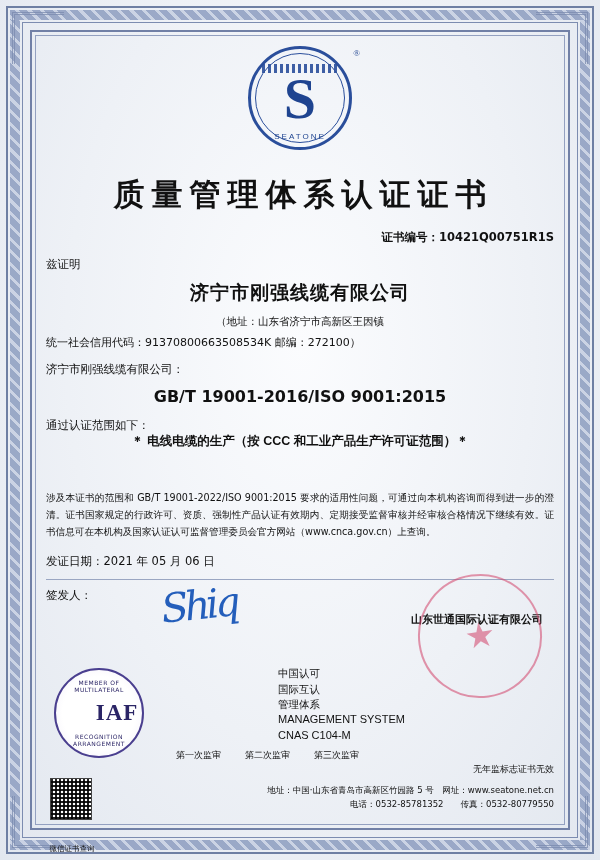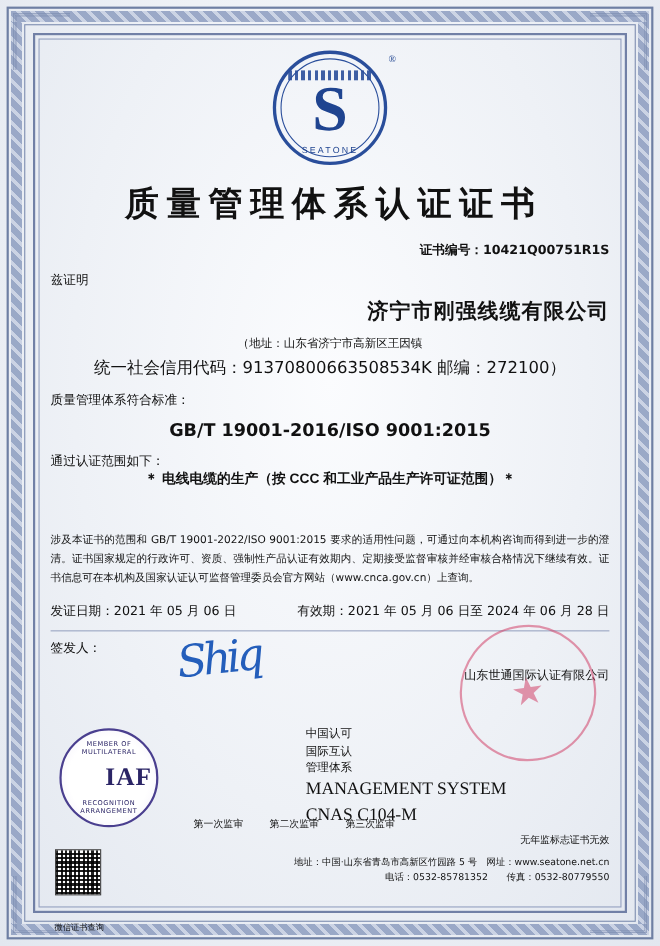--- a/index.html
+++ b/index.html
@@ -99,21 +99,21 @@
     position:absolute;left:0;right:0;bottom:9px;
     text-align:center;font-size:8px;letter-spacing:2px;color:#1f4490;
     font-family:"Liberation Sans", sans-serif;
   }
   .logo .reg{
     position:absolute;right:-8px;top:2px;font-size:9px;color:#1f4490;
   }
 
   
   .title{
-    margin-top:14px;
+    margin-top:24px;
     text-align:center;
     font-size:31px;
     font-weight:bold;
     letter-spacing:7px;
     color:#111;
     font-family:"DejaVu Sans", sans-serif;
     text-indent:7px;
   }
   .cert-no{
     margin-top:14px;
@@ -122,31 +122,31 @@
     font-weight:bold;
     color:#111;
     font-family:"DejaVu Sans", sans-serif;
   }
 
   .lbl{
     font-size:11.5px;color:#111;margin-top:12px;
     font-family:"DejaVu Sans", sans-serif;
   }
   .company{
-    margin-top:8px;text-align:right;
+    margin-top:8px;text-align:center;
     font-size:19px;font-weight:bold;color:#111;
     letter-spacing:1px;
     font-family:"DejaVu Sans", sans-serif;
   }
   .addr{
     margin-top:9px;text-align:center;font-size:10.5px;color:#111;
     font-family:"DejaVu Sans", sans-serif;
   }
   .credit{
-    margin-top:6px;text-align:center;font-size:15px;color:#111;
+    margin-top:6px;text-align:left;font-size:11px;color:#111;
     font-family:"DejaVu Sans", sans-serif;
   }
   .standard{
     margin-top:10px;text-align:center;
     font-size:16px;font-weight:bold;color:#111;
     font-family:"DejaVu Sans", sans-serif;
   }
   .scope{
     margin-top:0;text-align:center;
     font-size:12.5px;font-weight:bold;color:#111;
@@ -176,23 +176,24 @@
   .signature{
     position:absolute;left:115px;top:-6px;
     font-family:"DejaVu Serif", serif;
     font-size:40px;color:#1a57b8;
     font-style:italic;
     transform:rotate(-6deg);
     letter-spacing:-4px;
     opacity:.95;
   }
   .issuer{
-    position:absolute;right:0;top:24px;
+    position:absolute;right:11px;top:24px;
     font-size:11px;color:#111;
     font-family:"DejaVu Sans", sans-serif;
+    font-weight:bold;
   }
   
   .seal{
     position:absolute;right:12px;top:-14px;
     width:120px;height:120px;border-radius:50%;
     border:2.5px solid #d2436a;
     opacity:.55;
     transform:rotate(-8deg);
   }
   .seal .star{
@@ -236,21 +237,21 @@
     position:absolute;left:2px;top:28px;width:112px;
     font-size:27px;font-weight:bold;color:#1c4f9c;
     font-family:"Liberation Serif", serif;letter-spacing:1px;
   }
   .cnas-info{
     position:absolute;left:232px;top:4px;
     font-size:10.5px;line-height:1.45;color:#111;
     font-family:"DejaVu Sans", sans-serif;
   }
   .cnas-info .en{
-    font-family:Liberation Serif, serif;font-size:16px;
+    font-family:Liberation Sans, sans-serif;font-size:11px;
   }
   .audit-row{
     position:absolute;left:130px;right:0;bottom:-4px;
     display:flex;gap:24px;
     font-size:9px;color:#111;
     font-family:"DejaVu Sans", sans-serif;
   }
   .audit-note{
     position:absolute;right:0;bottom:-18px;
     font-size:9px;color:#111;
@@ -310,34 +311,31 @@
     <div class="cert-no">
       <span>证书编号：</span><span>10421Q00751R1S</span>
     </div>
 
     <div class="lbl">兹证明</div>
 
     <div class="company">济宁市刚强线缆有限公司</div>
     <div class="addr">（地址：山东省济宁市高新区王因镇</div>
     <div class="credit">统一社会信用代码：91370800663508534K  邮编：272100）</div>
 
-    <div class="lbl">质量管理体系符合标准：</div>
+    <div class="lbl">济宁市刚强线缆有限公司：</div>
     <div class="standard">GB/T 19001-2016/ISO 9001:2015</div>
 
     <div class="lbl">通过认证范围如下：</div>
     <div class="scope">＊ 电线电缆的生产（按 CCC 和工业产品生产许可证范围）＊</div>
 
     <div class="note">涉及本证书的范围和 GB/T 19001-2022/ISO 9001:2015 要求的适用性问题，可通过向本机构咨询而得到进一步的澄清。证书国家规定的行政许可、资质、强制性产品认证有效期内、定期接受监督审核并经审核合格情况下继续有效。证书信息可在本机构及国家认证认可监督管理委员会官方网站（www.cnca.gov.cn）上查询。</div>
 
     <div class="dates">
       <div>
         <span>发证日期：</span><span>2021 年 05 月 06 日</span>
-      </div>
-      <div>
-        <span>有效期：</span><span>2021 年 05 月 06 日至 2024 年 06 月 28 日</span>
       </div>
     </div>
 
     <div class="sep"></div>
 
     <div class="signer-row">
       <div class="signer-lbl">签发人：</div>
       <div class="signature">Shiq</div>
       <div class="issuer">山东世通国际认证有限公司</div>
       <div class="seal">

